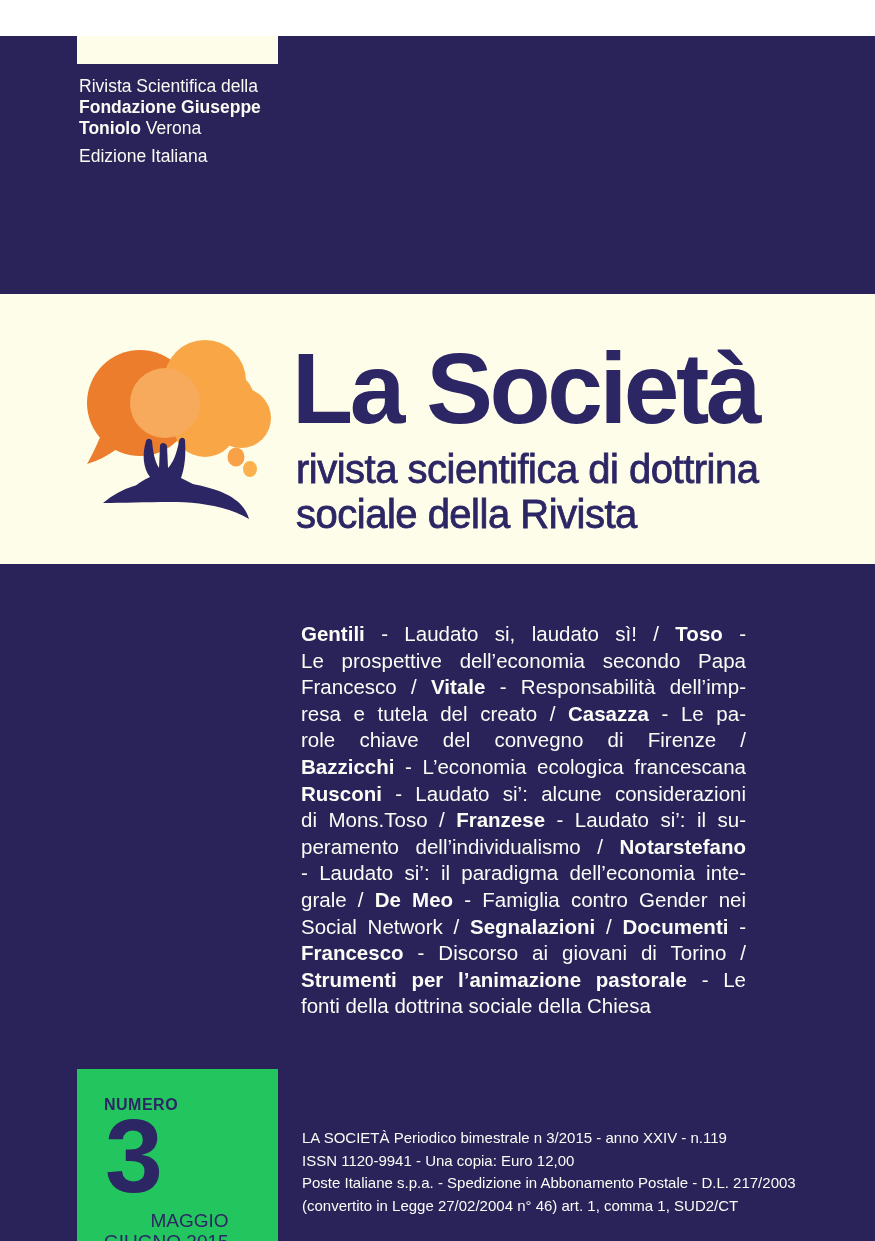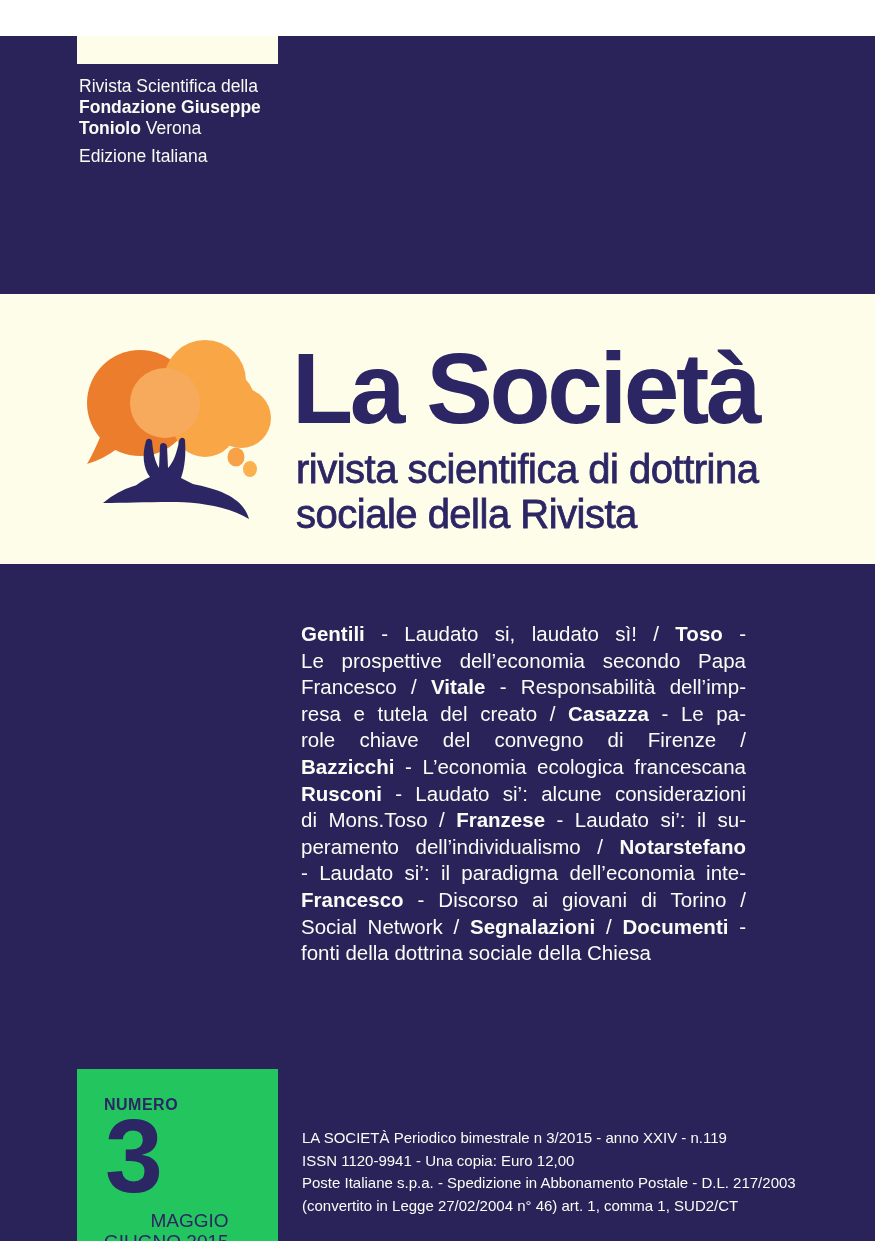--- a/index.html
+++ b/index.html
@@ -107,22 +107,24 @@
       <div class="toc-line"><span class="b">Gentili</span><span> - Laudato si, laudato sì! / </span><span class="b">Toso</span><span> -</span></div>
       <div class="toc-line"><span>Le prospettive dell’economia secondo Papa</span></div>
       <div class="toc-line"><span>Francesco / </span><span class="b">Vitale</span><span> - Responsabilità dell’imp-</span></div>
       <div class="toc-line"><span>resa e tutela del creato / </span><span class="b">Casazza</span><span> - Le pa-</span></div>
       <div class="toc-line"><span>role chiave del convegno di Firenze /</span></div>
       <div class="toc-line"><span class="b">Bazzicchi</span><span> - L’economia ecologica francescana</span></div>
       <div class="toc-line"><span class="b">Rusconi</span><span> - Laudato si’: alcune considerazioni</span></div>
       <div class="toc-line"><span>di Mons.Toso / </span><span class="b">Franzese</span><span> - Laudato si’: il su-</span></div>
       <div class="toc-line"><span>peramento dell’individualismo / </span><span class="b">Notarstefano</span></div>
       <div class="toc-line"><span>- Laudato si’: il paradigma dell’economia inte-</span></div>
+      <div class="toc-line"><span>grale / </span><span class="b">De Meo</span><span> - Famiglia contro Gender nei</span></div>
+      <div class="toc-line"><span>Social Network / </span><span class="b">Segnalazioni</span><span> / </span><span class="b">Documenti</span><span> -</span></div>
       <div class="toc-line"><span class="b">Francesco</span><span> - Discorso ai giovani di Torino /</span></div>
-      <div class="toc-line"><span>Social Network / </span><span class="b">Segnalazioni</span><span> / </span><span class="b">Documenti</span><span> -</span></div>
+      <div class="toc-line"><span class="b">Strumenti per l’animazione pastorale</span><span> - Le</span></div>
       <div class="toc-line toc-line-left"><span>fonti della dottrina sociale della Chiesa</span></div>
     </div>
 
   <div class="issue-box">
     <div class="issue-label">NUMERO</div>
     <div class="issue-number">3</div>
     <div class="issue-months">
       <div>MAGGIO</div>
       <div>GIUGNO 2015</div>
     </div>

